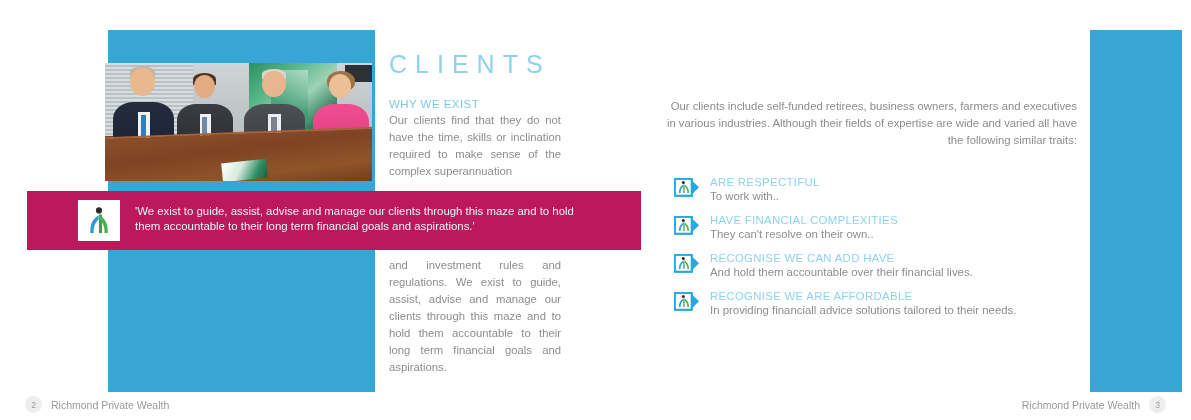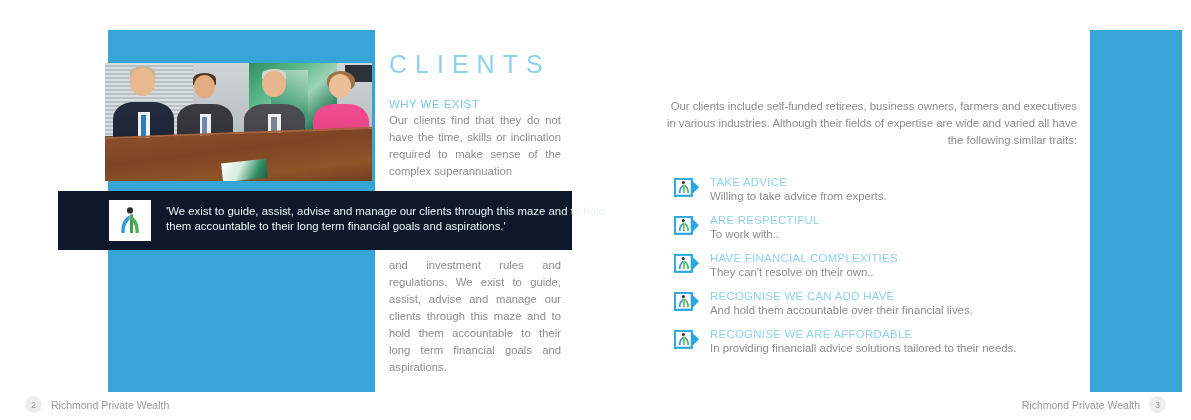--- a/index.html
+++ b/index.html
@@ -157,24 +157,23 @@
     left: 389px;
     top: 257px;
     width: 172px;
   }
 
   
   .quote-banner {
     position: absolute;
     left: 27px;
     top: 191px;
-    width: 514px;
+    width: 614px;
     height: 59px;
-    background: #0f172a;
-    margin-left: 31px;
+    background: #be185d;
   }
   .quote-logo {
     position: absolute;
     left: 51px;
     top: 9px;
     width: 42px;
     height: 41px;
     background: #ffffff;
     display: flex;
     align-items: center;
@@ -342,34 +341,20 @@
   <div class="col-left-lower">
     <p class="body-text">and investment rules and regulations.  We exist to guide, assist, advise and manage our clients through this maze and to hold them accountable to their long term financial goals and aspirations.</p>
   </div>
 
   <div class="col-right">
     <p class="body-text">Our clients include self-funded retirees, business owners, farmers and executives in various industries.  Although their fields of expertise are wide and varied all have the following similar traits:</p>
   </div>
 
   <div class="traits">
 
-    <div class="trait">
-      <span class="trait-icon">
-        <svg width="26" height="19" viewBox="0 0 26 19">
-          <rect x="0.8" y="0.8" width="17" height="17" fill="#ffffff" stroke="#29a8e0" stroke-width="2.2"></rect>
-          <path d="M18 2.4 L25 9.3 L18 16.2 Z" fill="#29a8e0"></path>
-          <circle cx="9.3" cy="4.6" r="1.5" fill="#2b2b2b"></circle>
-          <path d="M9.3 6.4 L9.3 15 L10.6 15 L10.6 6.4 Z" fill="#3f9e52"></path>
-          <path d="M9 6.8 C7.2 8 6 9.4 5.4 11.3 C5 12.6 4.9 13.8 5 15 L6.6 15 C6.5 13.4 6.7 12.1 7.3 10.9 C7.7 10 8.3 9.3 9 8.7 Z" fill="#2e9ad6"></path>
-          <path d="M10.9 6.8 C12.7 8 13.9 9.4 14.5 11.3 C14.9 12.6 15 13.8 14.9 15 L13.3 15 C13.4 13.4 13.2 12.1 12.6 10.9 C12.2 10 11.6 9.3 10.9 8.7 Z" fill="#4bb04f"></path>
-        </svg>
-      </span>
-      <p class="trait-title">TAKE ADVICE</p>
-      <p class="trait-desc">Willing to take advice from experts.</p>
-    </div>
 
     <div class="trait">
       <span class="trait-icon">
         <svg width="26" height="19" viewBox="0 0 26 19">
           <rect x="0.8" y="0.8" width="17" height="17" fill="#ffffff" stroke="#29a8e0" stroke-width="2.2"></rect>
           <path d="M18 2.4 L25 9.3 L18 16.2 Z" fill="#29a8e0"></path>
           <circle cx="9.3" cy="4.6" r="1.5" fill="#2b2b2b"></circle>
           <path d="M9.3 6.4 L9.3 15 L10.6 15 L10.6 6.4 Z" fill="#3f9e52"></path>
           <path d="M9 6.8 C7.2 8 6 9.4 5.4 11.3 C5 12.6 4.9 13.8 5 15 L6.6 15 C6.5 13.4 6.7 12.1 7.3 10.9 C7.7 10 8.3 9.3 9 8.7 Z" fill="#2e9ad6"></path>
           <path d="M10.9 6.8 C12.7 8 13.9 9.4 14.5 11.3 C14.9 12.6 15 13.8 14.9 15 L13.3 15 C13.4 13.4 13.2 12.1 12.6 10.9 C12.2 10 11.6 9.3 10.9 8.7 Z" fill="#4bb04f"></path>

